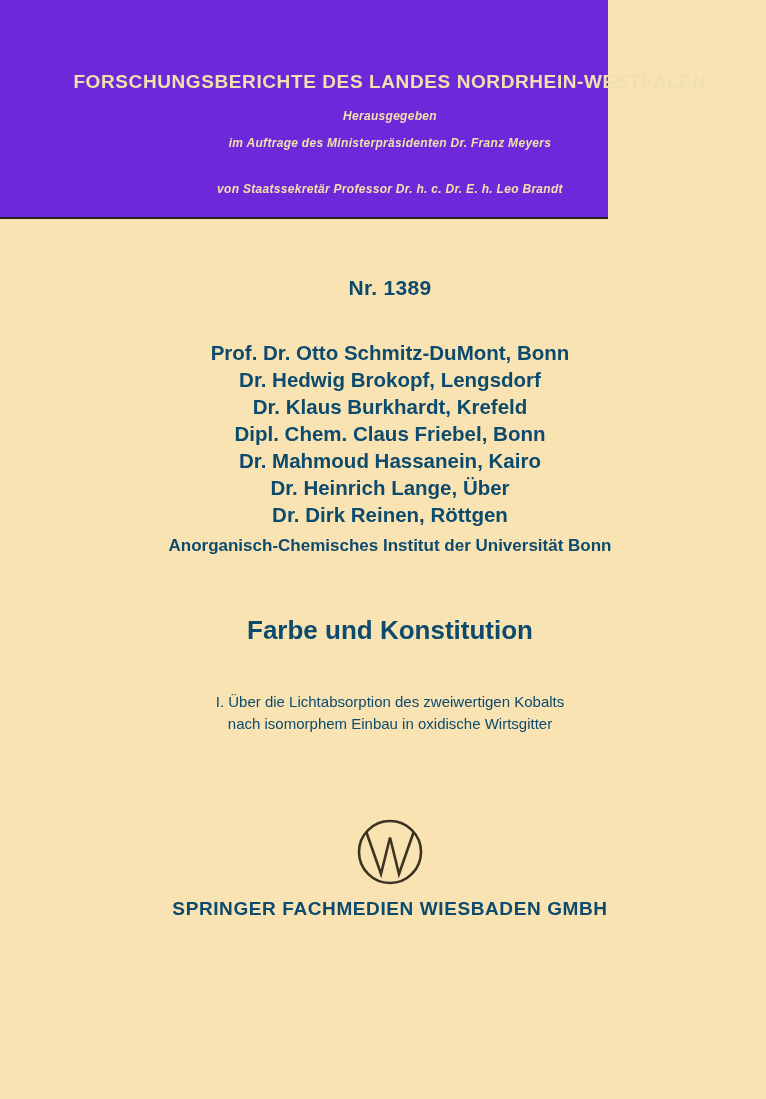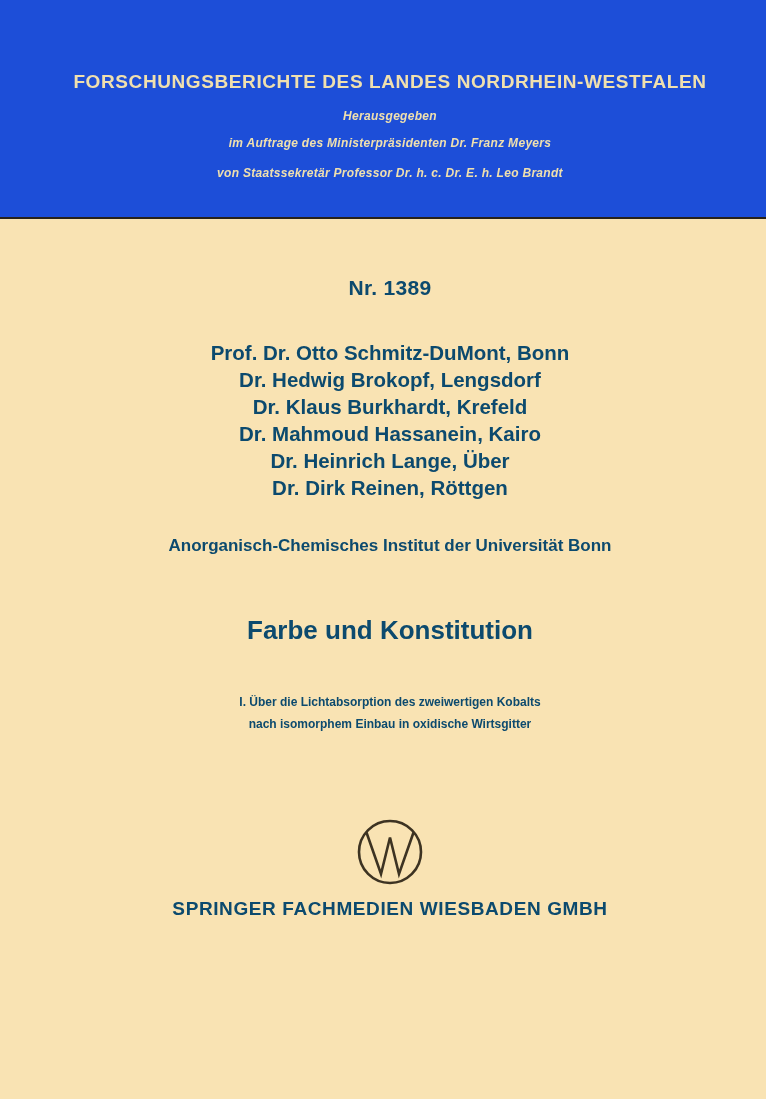--- a/index.html
+++ b/index.html
@@ -12,23 +12,23 @@
     margin: 0 auto;
     background: #f9e3b3;
     font-family: "Liberation Sans", sans-serif;
     overflow: hidden;
   }
 
   
   .band {
     position: absolute;
     top: 0; left: 0;
-    width: 766px;
+    width: 608px;
     height: 217px;
-    background: #1d4ed8;
+    background: #6d28d9;
     border-bottom: 2px solid #282119;
   }
 
   
   .cblock {
     position: absolute;
     left: 14px;
     width: 752px;
     text-align: center;
     color: #0c4a6e;
@@ -39,21 +39,21 @@
   .series-title {
     top: 71px;
     font-size: 19px;
     font-weight: bold;
     letter-spacing: 0.6px;
     color: #f4e4b2;
   }
   .band-small { font-size: 12px; font-weight: bold; letter-spacing: 0.3px; font-style: italic; }
   .edited       { top: 109px; }
   .commissioned { top: 136px; }
-  .secretary    { top: 166px; }
+  .secretary    { top: 182px; }
 
   .report-number {
     top: 276px;
     font-size: 21px;
     font-weight: bold;
     letter-spacing: 0.3px;
   }
 
   .authors {
     top: 339px;
@@ -70,22 +70,22 @@
 
   .main-title {
     top: 614px;
     font-size: 26px;
     font-weight: bold;
     line-height: 32px;
   }
 
   .subtitle {
     top: 691px;
-    font-size: 12px;
-    font-weight: bold;
+    font-size: 15px;
+    font-weight: normal;
     line-height: 22px;
   }
 
   .logo-wrap {
     top: 818px;
     height: 68px;
   }
   .logo-wrap svg { display: inline-block; }
 
   .publisher {
@@ -106,20 +106,21 @@
     <div class="cblock band-small commissioned">im Auftrage des Ministerpräsidenten Dr. Franz Meyers</div>
     <div class="cblock band-small secretary">von Staatssekretär Professor Dr. h. c. Dr. E. h. Leo Brandt</div>
   </div>
 
   <div class="cblock report-number">Nr. 1389</div>
 
   <div class="cblock authors">
     <div>Prof. Dr. Otto Schmitz-DuMont, Bonn</div>
     <div>Dr. Hedwig Brokopf, Lengsdorf</div>
     <div>Dr. Klaus Burkhardt, Krefeld</div>
+    <div>Dipl. Chem. Claus Friebel, Bonn</div>
     <div>Dr. Mahmoud Hassanein, Kairo</div>
     <div>Dr. Heinrich Lange, Über</div>
     <div>Dr. Dirk Reinen, Röttgen</div>
   </div>
 
   <div class="cblock institute">Anorganisch-Chemisches Institut der Universität Bonn</div>
 
   <div class="cblock main-title">
     <div>Farbe und Konstitution</div>
   </div>

